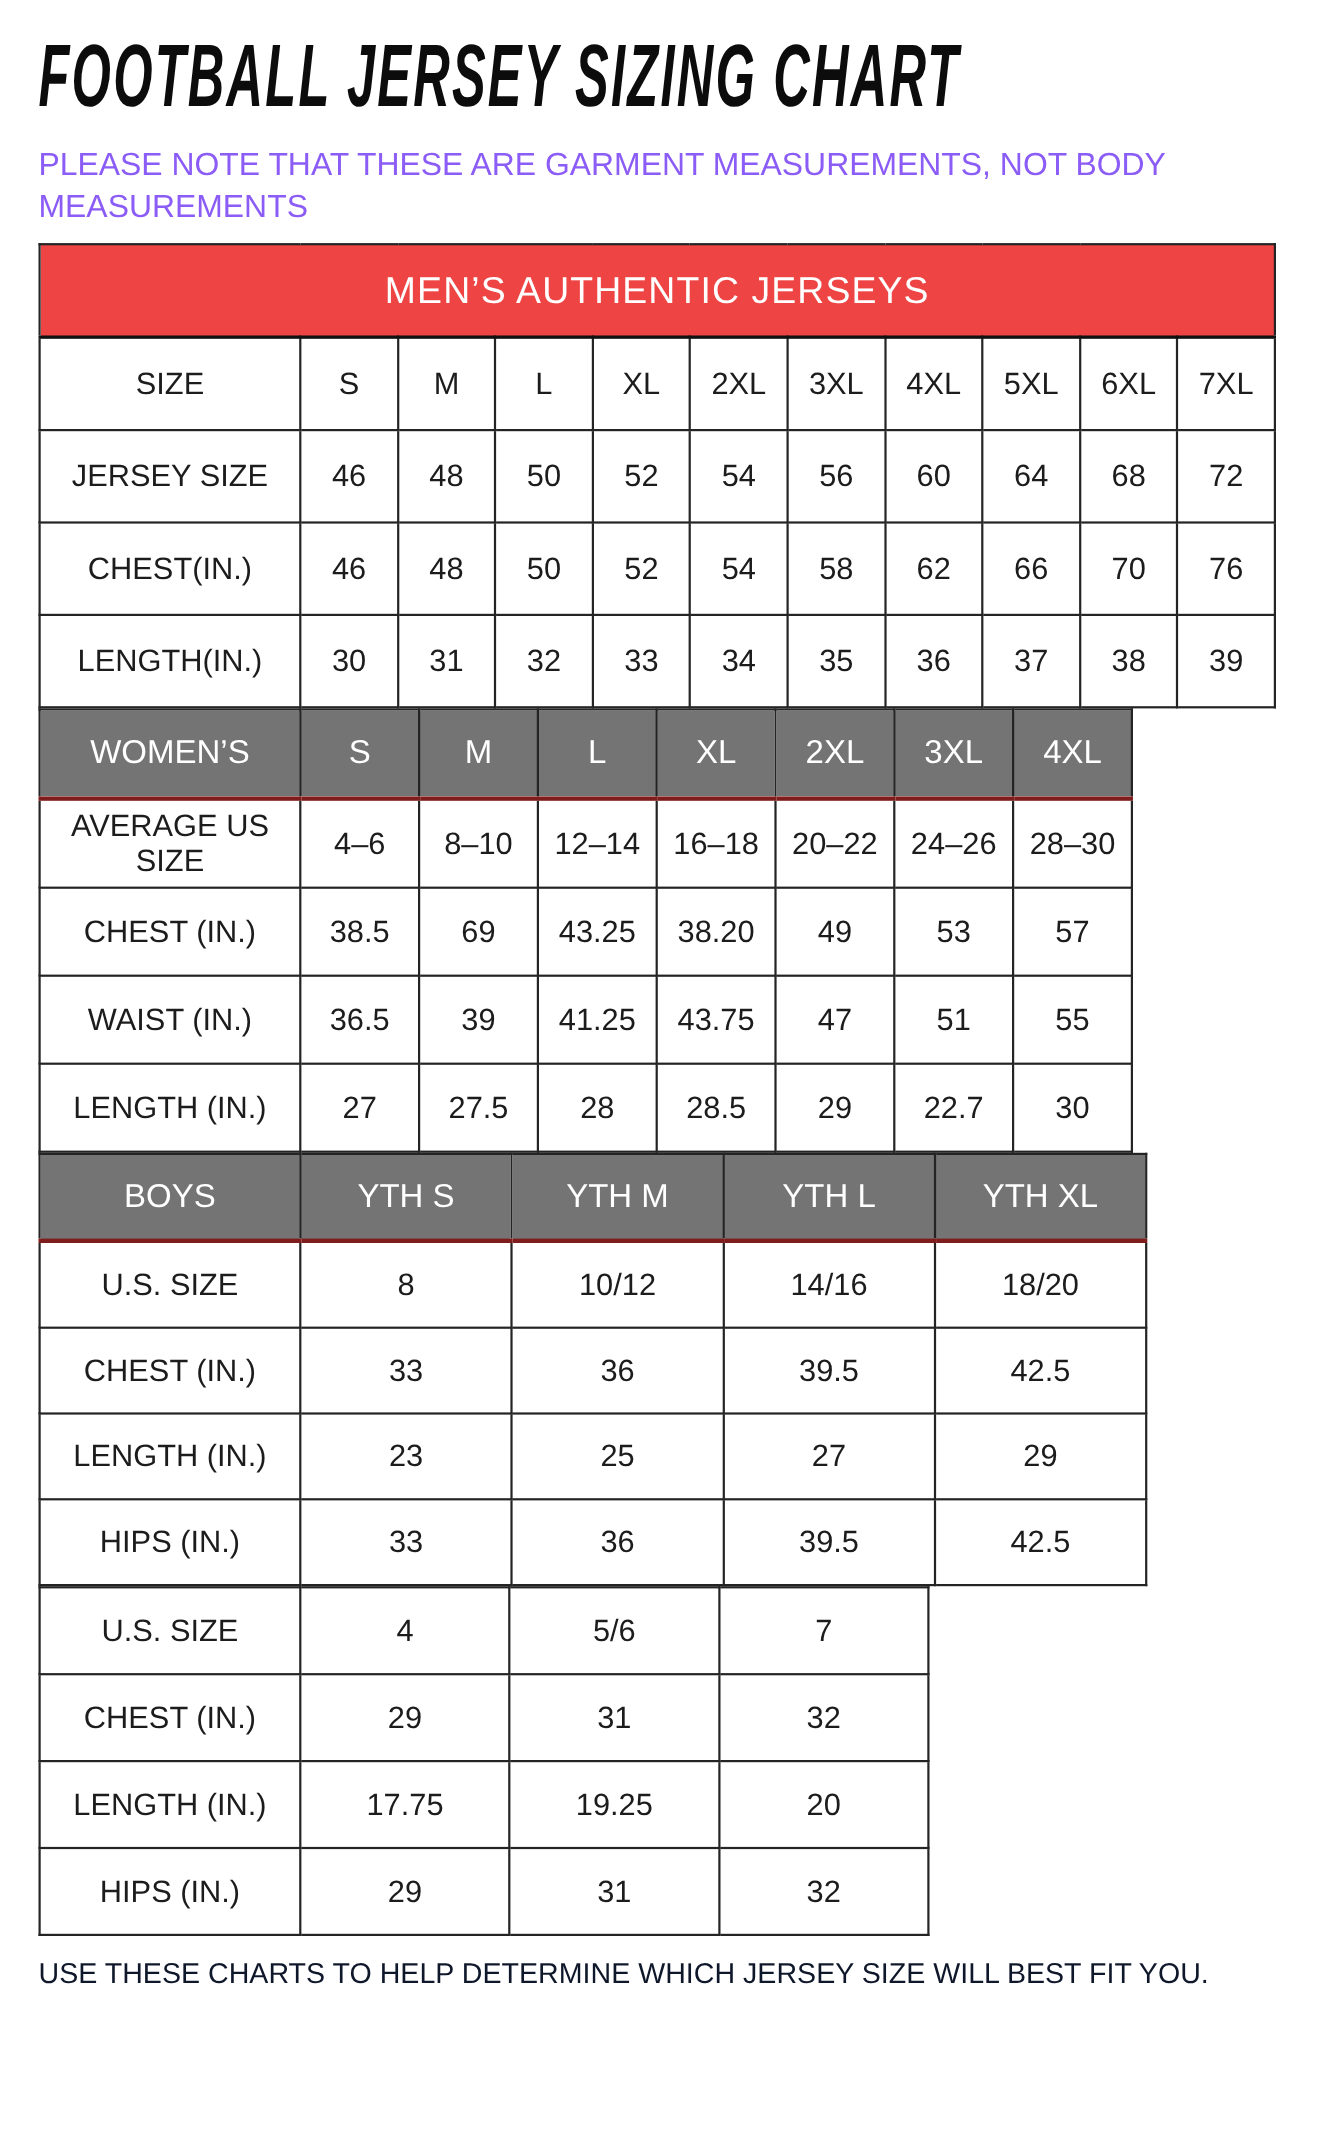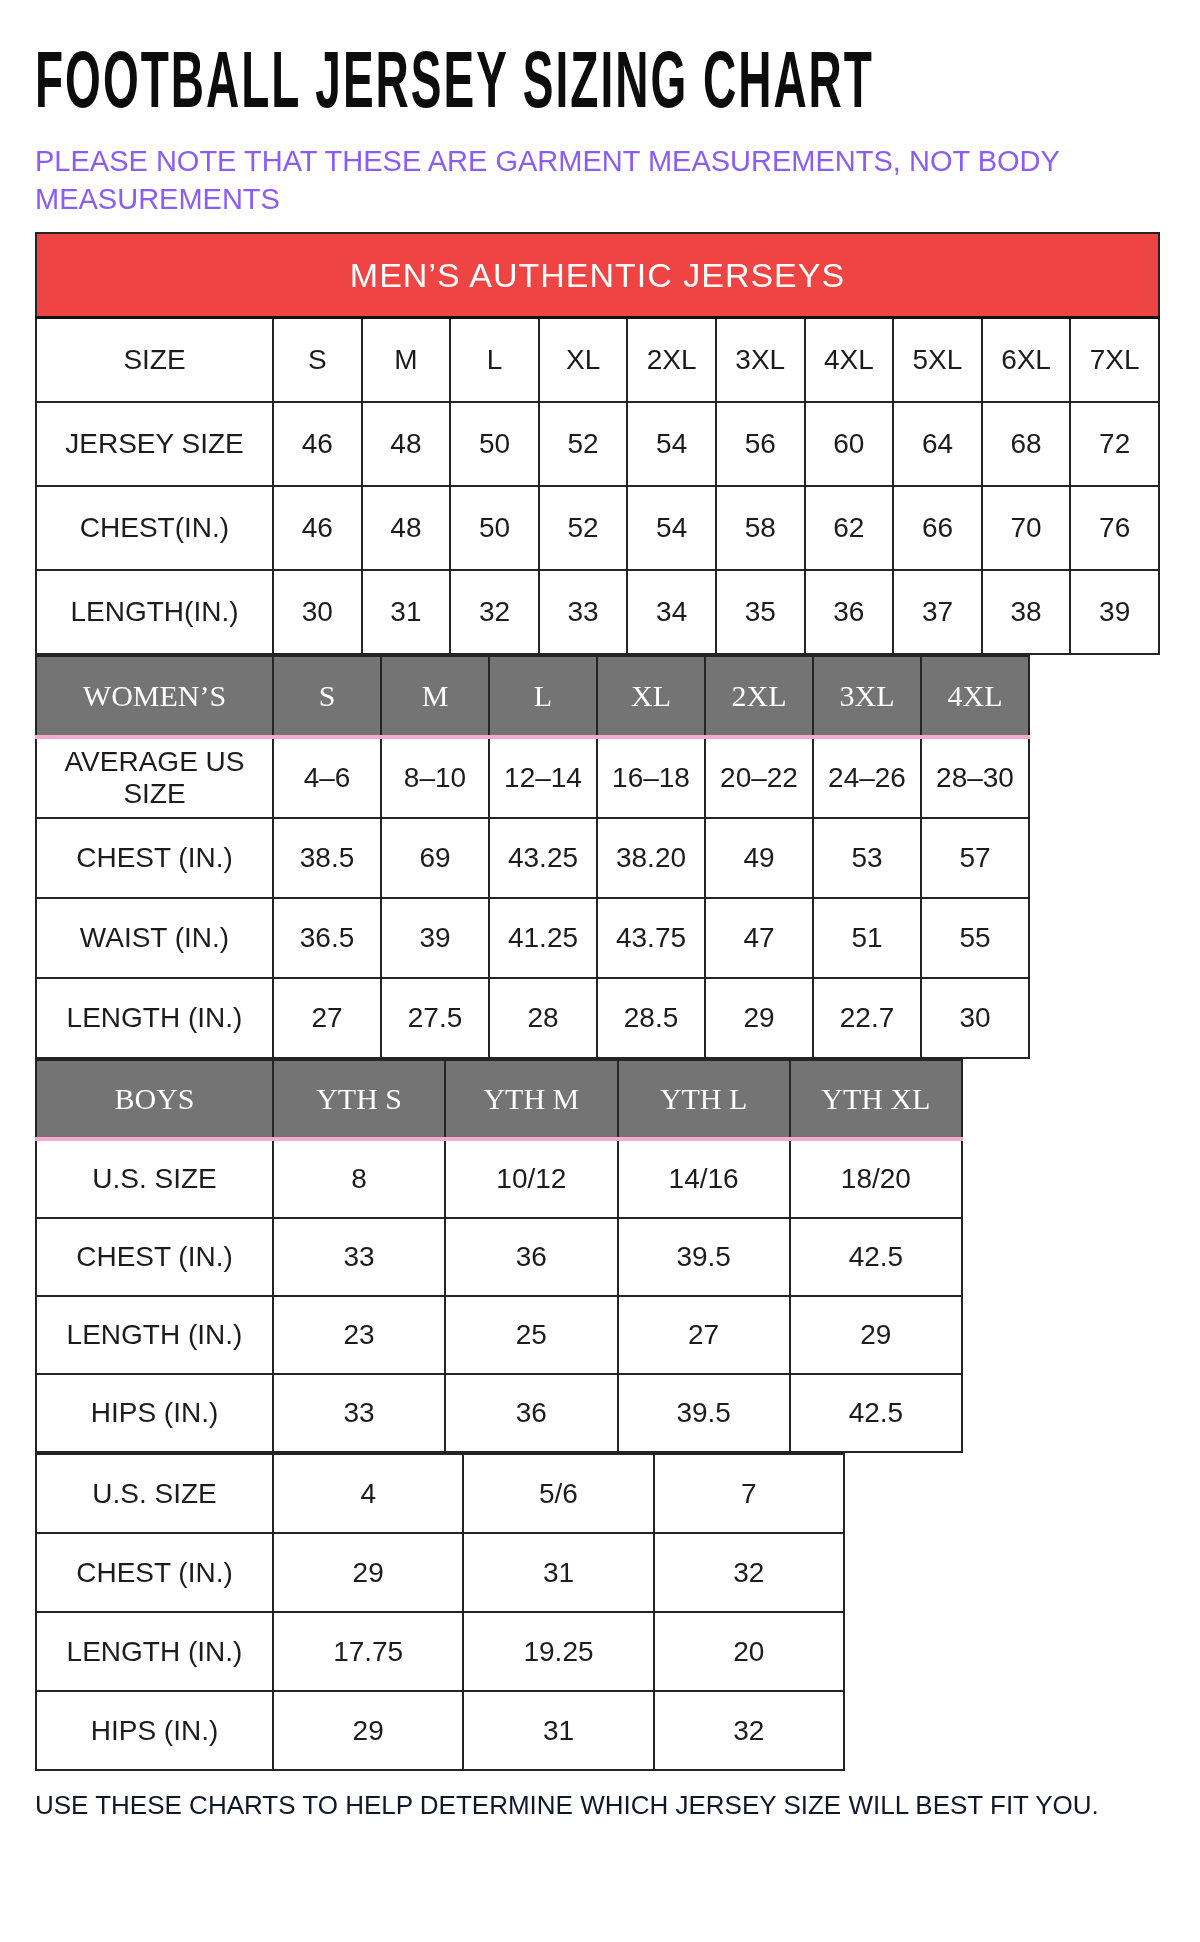--- a/index.html
+++ b/index.html
@@ -7,21 +7,21 @@
     width: 1200px;
     height: 1942px;
     background: #ffffff;
     font-family: "Liberation Sans", sans-serif;
     color: #1c1c1c;
     overflow: hidden;
   }
   .page { padding-left: 35px; padding-top: 0; }
 
   
-  .title-wrap { height: 66px; margin-top: 39px; margin-bottom: 0; }
+  .title-wrap { height: 66px; margin-top: 28px; margin-bottom: 0; font-style: italic; }
   .title-inner {
     display: inline-block;
     font-size: 46px;
     font-weight: 800;
     letter-spacing: 2px;
     line-height: 1;
     color: #0c0c0c;
     white-space: nowrap;
     transform: scale(1.0, 1.75);
     transform-origin: 0 0;
@@ -48,42 +48,41 @@
     border: 2px solid #242424;
     padding: 0 4px;
     vertical-align: middle;
     line-height: 1.15;
     overflow: hidden;
   }
   col.labelcol { width: 237px; }
 
   .mens      { width: 1125px; margin-bottom: 30px; }
   .womens    { width: 995px;  margin-bottom: 30px; }
-  .boys      { width: 928px;  margin-bottom: 33px; }
+  .boys      { width: 1008px;  margin-bottom: 33px; }
   .preschool { width: 810px; }
 
   .mens td      { height: 82px; }
   .womens td    { height: 78px; }
   .boys td      { height: 76px; }
   .preschool td { height: 77px; }
 
   tr.banner td {
     background: #ef4444;
     color: #ffffff;
     font-size: 34px;
     letter-spacing: 1px;
     height: 82px;
     border-bottom: 3px solid #111111;
   }
   tr.gray td {
     background: #747474;
     color: #ffffff;
     font-size: 30px;
-    border-bottom: 4px solid #f9a8d4;
-    font-family: Liberation Serif, serif;
+    border-bottom: 4px solid #7f1d1d;
   }
 
   .footer {
     margin: 18px 0 0 0;
     font-size: 26px;
     line-height: 1.3;
     color: #0f172a;
     white-space: nowrap;
   }
 </style>

